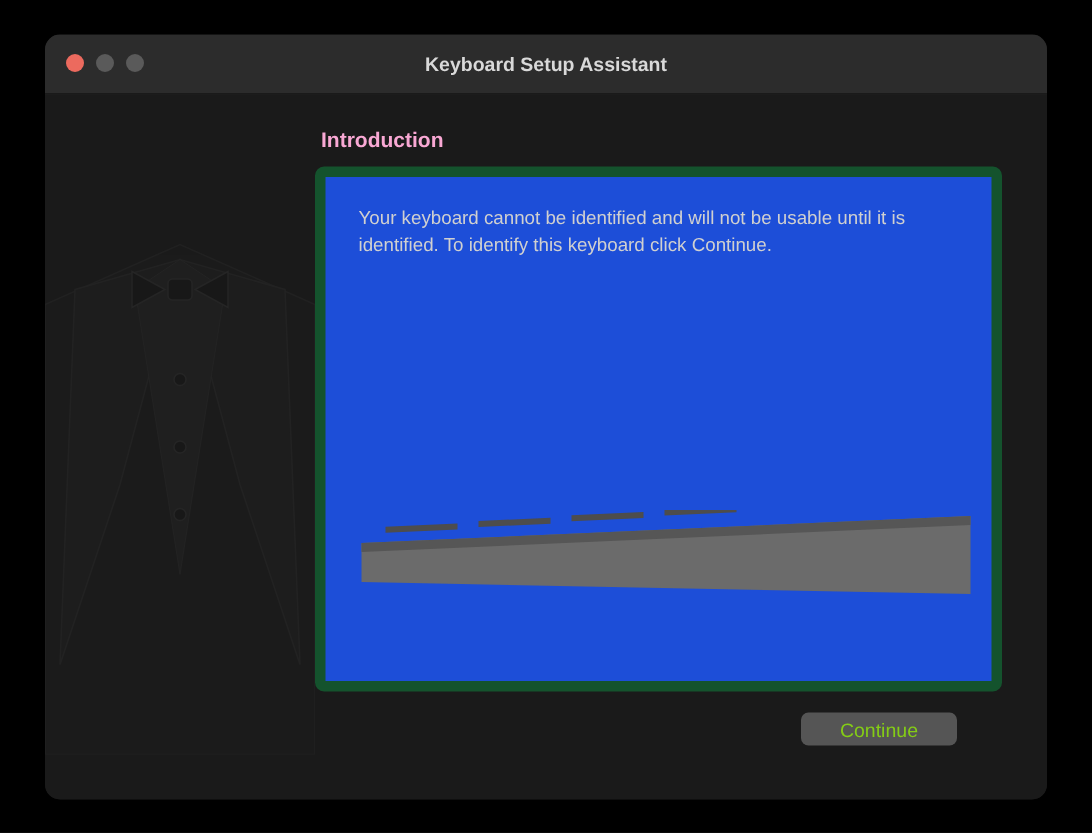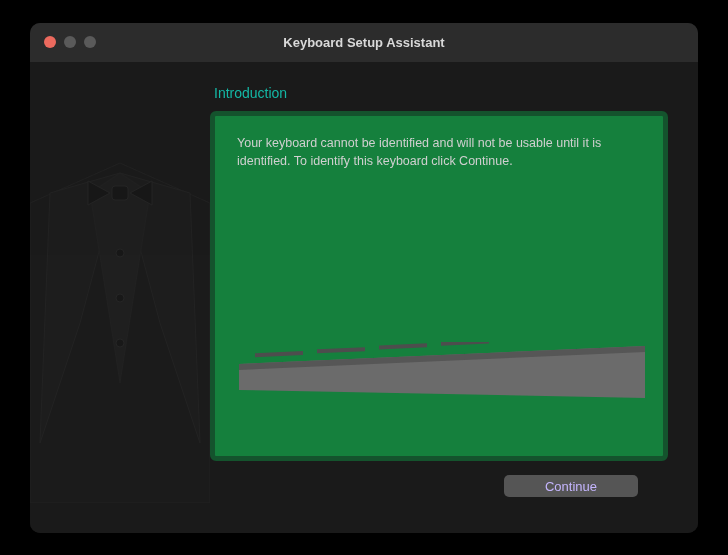--- a/index.html
+++ b/index.html
@@ -76,31 +76,31 @@
       height: 380px;
       opacity: 0.35;
     }
     .main-content {
       flex: 1;
       display: flex;
       flex-direction: column;
       padding: 22px 30px 18px 0;
     }
     .section-title {
-      color: #14b8a6;
+      color: #f9a8d4;
       font-size: 14px;
-      font-weight: 400;
+      font-weight: 700;
       margin-bottom: 10px;
       padding-left: 4px;
     }
     .panel {
       flex: 1;
-      border: 5px solid #14532d;
+      border: 7px solid #14532d;
       border-radius: 6px;
-      background: #15803d;
+      background: #1d4ed8;
       padding: 18px 22px;
       position: relative;
       overflow: hidden;
     }
     .panel-text {
       color: #d0d0d0;
       font-size: 12.5px;
       line-height: 1.45;
       margin-bottom: 14px;
     }
@@ -115,24 +115,24 @@
       width: 100%;
       height: 100%;
     }
     .button-row {
       display: flex;
       justify-content: flex-end;
       padding: 14px 30px 18px 0;
     }
     .btn {
       background: #555;
-      color: #c4b5fd;
+      color: #84cc16;
       border: none;
       border-radius: 5px;
-      padding: 4px 41px;
+      padding: 4px 26px;
       font-size: 13px;
       font-weight: 500;
       cursor: pointer;
       height: 22px;
     }
   </style>
 </head>
 <body>
 
 <div class="window">

